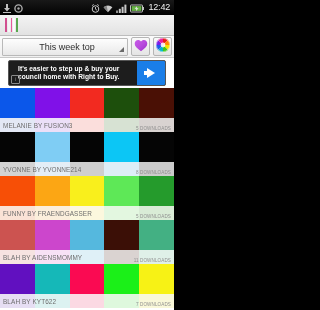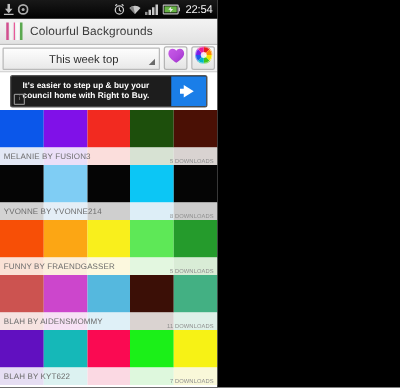--- a/index.html
+++ b/index.html
@@ -297,33 +297,32 @@
           </svg>
       </span>
       <span class="sb-icon">
         <svg width="14" height="9" viewBox="0 0 14 9">
             <rect x="0.5" y="1" width="12" height="7" rx="0.6" fill="none" stroke="#d0d0d0" stroke-width="1"></rect>
             <rect x="13" y="3" width="1" height="3" fill="#d0d0d0"></rect>
             <rect x="1.6" y="2.1" width="9.8" height="4.8" fill="#6fc24a"></rect>
             <path d="M7 2.2l-2.4 2.6h1.7L6 6.9l2.5-2.7H6.7z" fill="#ffffff"></path>
           </svg>
       </span>
-      <span class="status-clock">22:54</span>
+      <span class="status-clock">12:42</span>
     </div>
   </div>
 
   <div class="title-bar">
     <span class="app-icon">
       <i style="background:#d14f8f"></i>
         <i style="background:#f4f4f4"></i>
         <i style="background:#e85a9a"></i>
         <i style="background:#fbfbfb"></i>
         <i style="background:#5aa84f"></i>
     </span>
-    <span class="app-title">Colourful Backgrounds</span>
   </div>
 
   <div class="filter-bar">
     <div class="spinner">
       <span class="spinner-label">This week top</span>
       <span class="spinner-arrow"></span>
     </div>
     <div class="icon-btn">
       <span>
         <svg width="14" height="13" viewBox="0 0 14 13">

